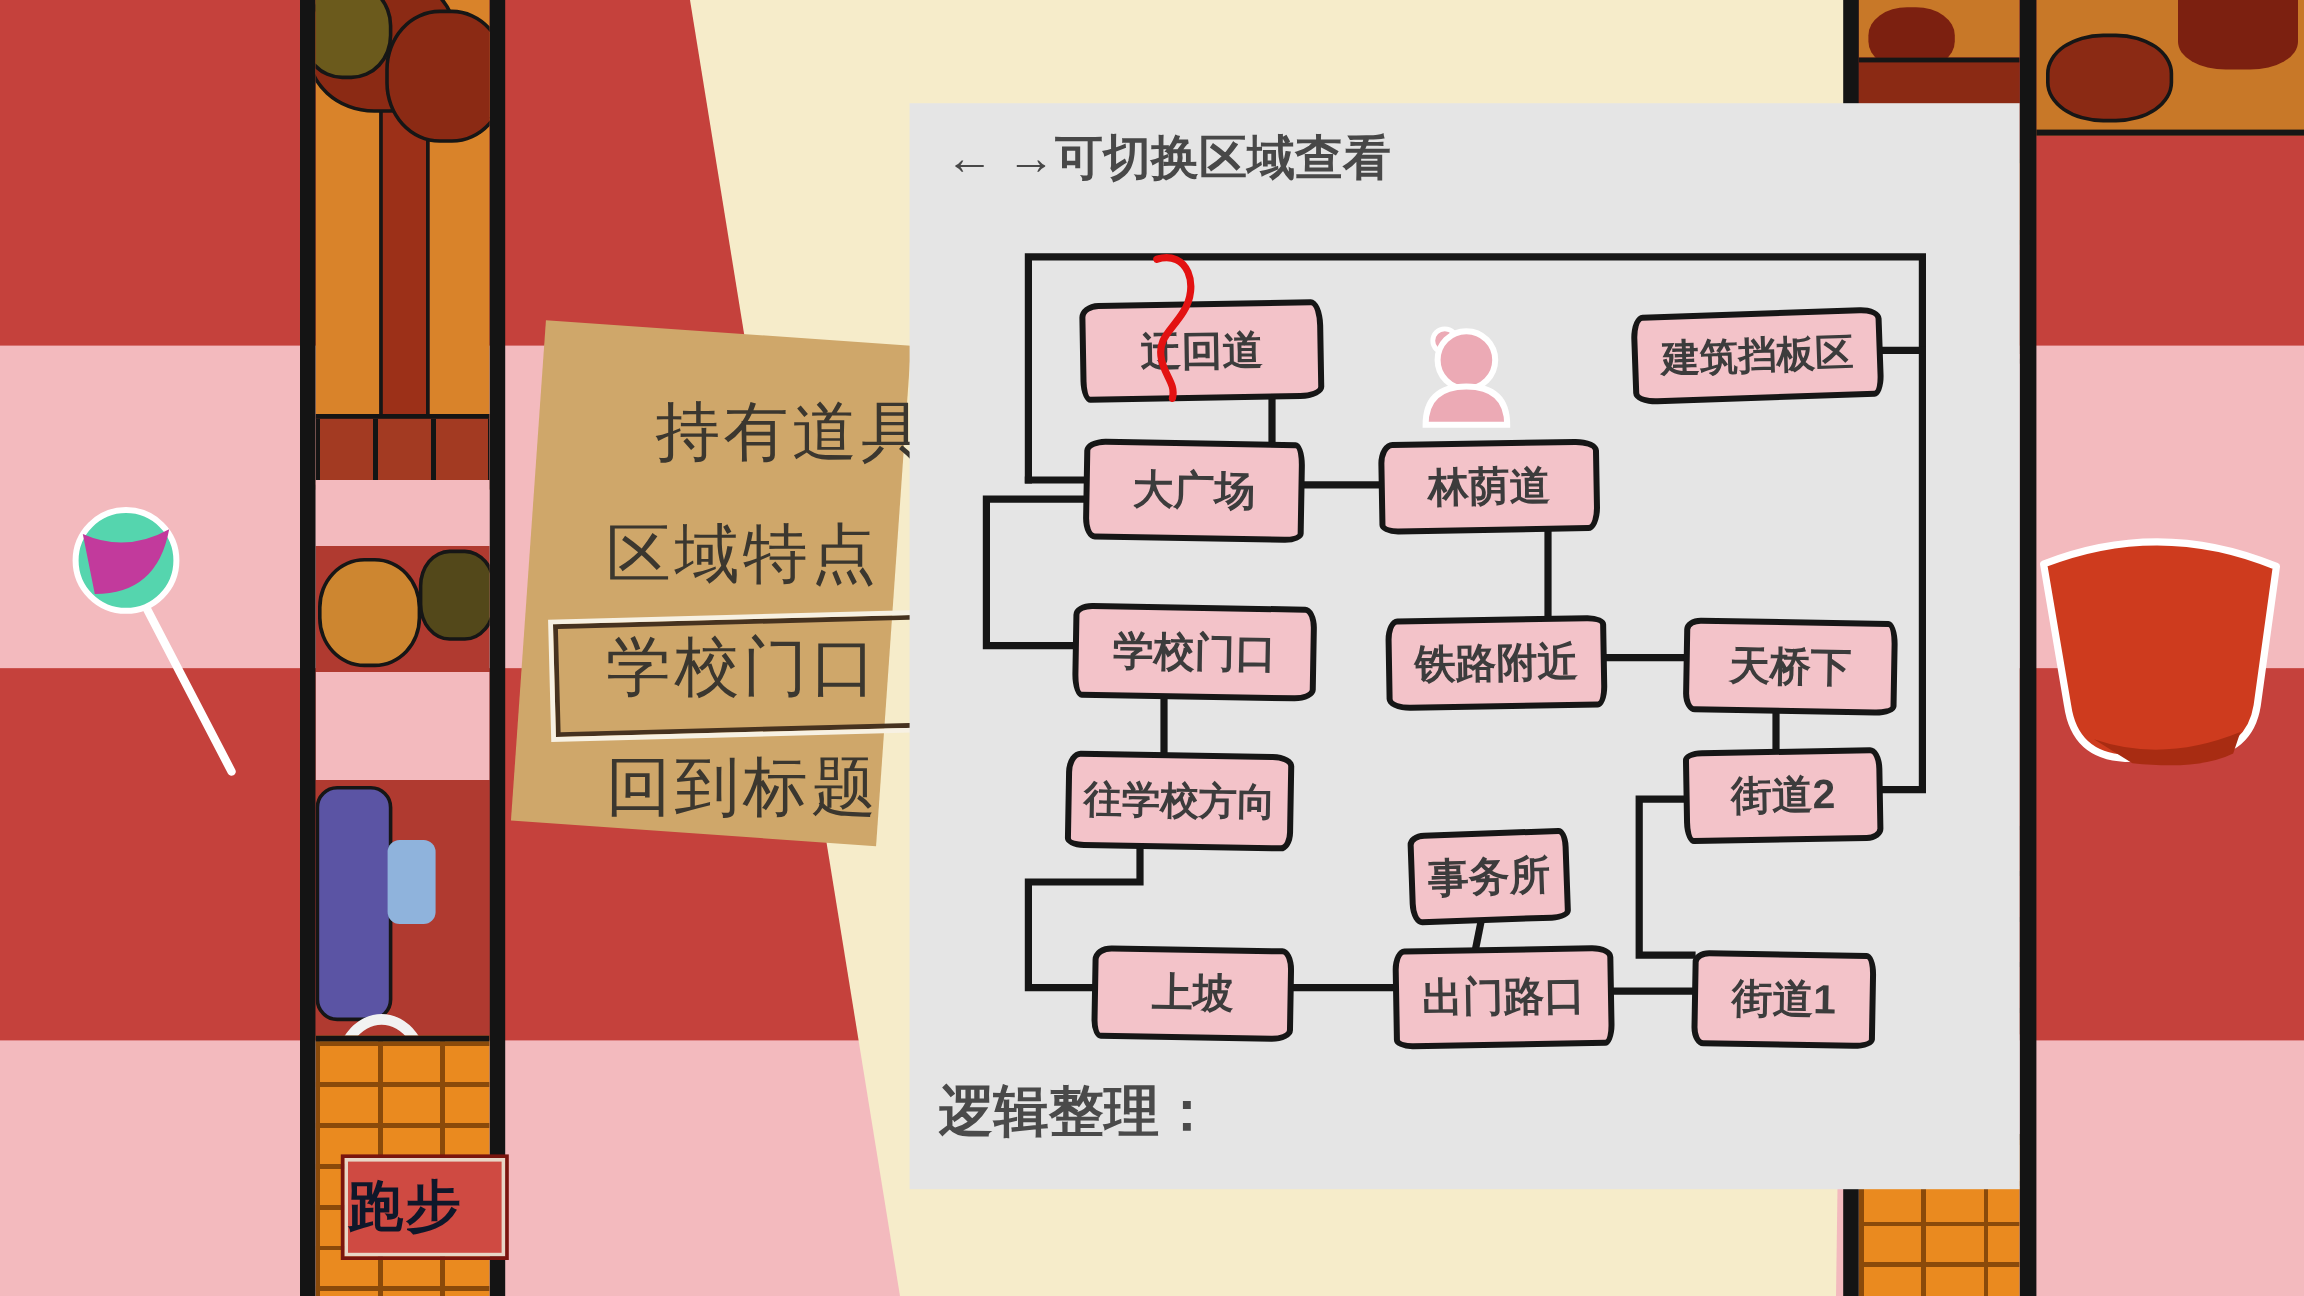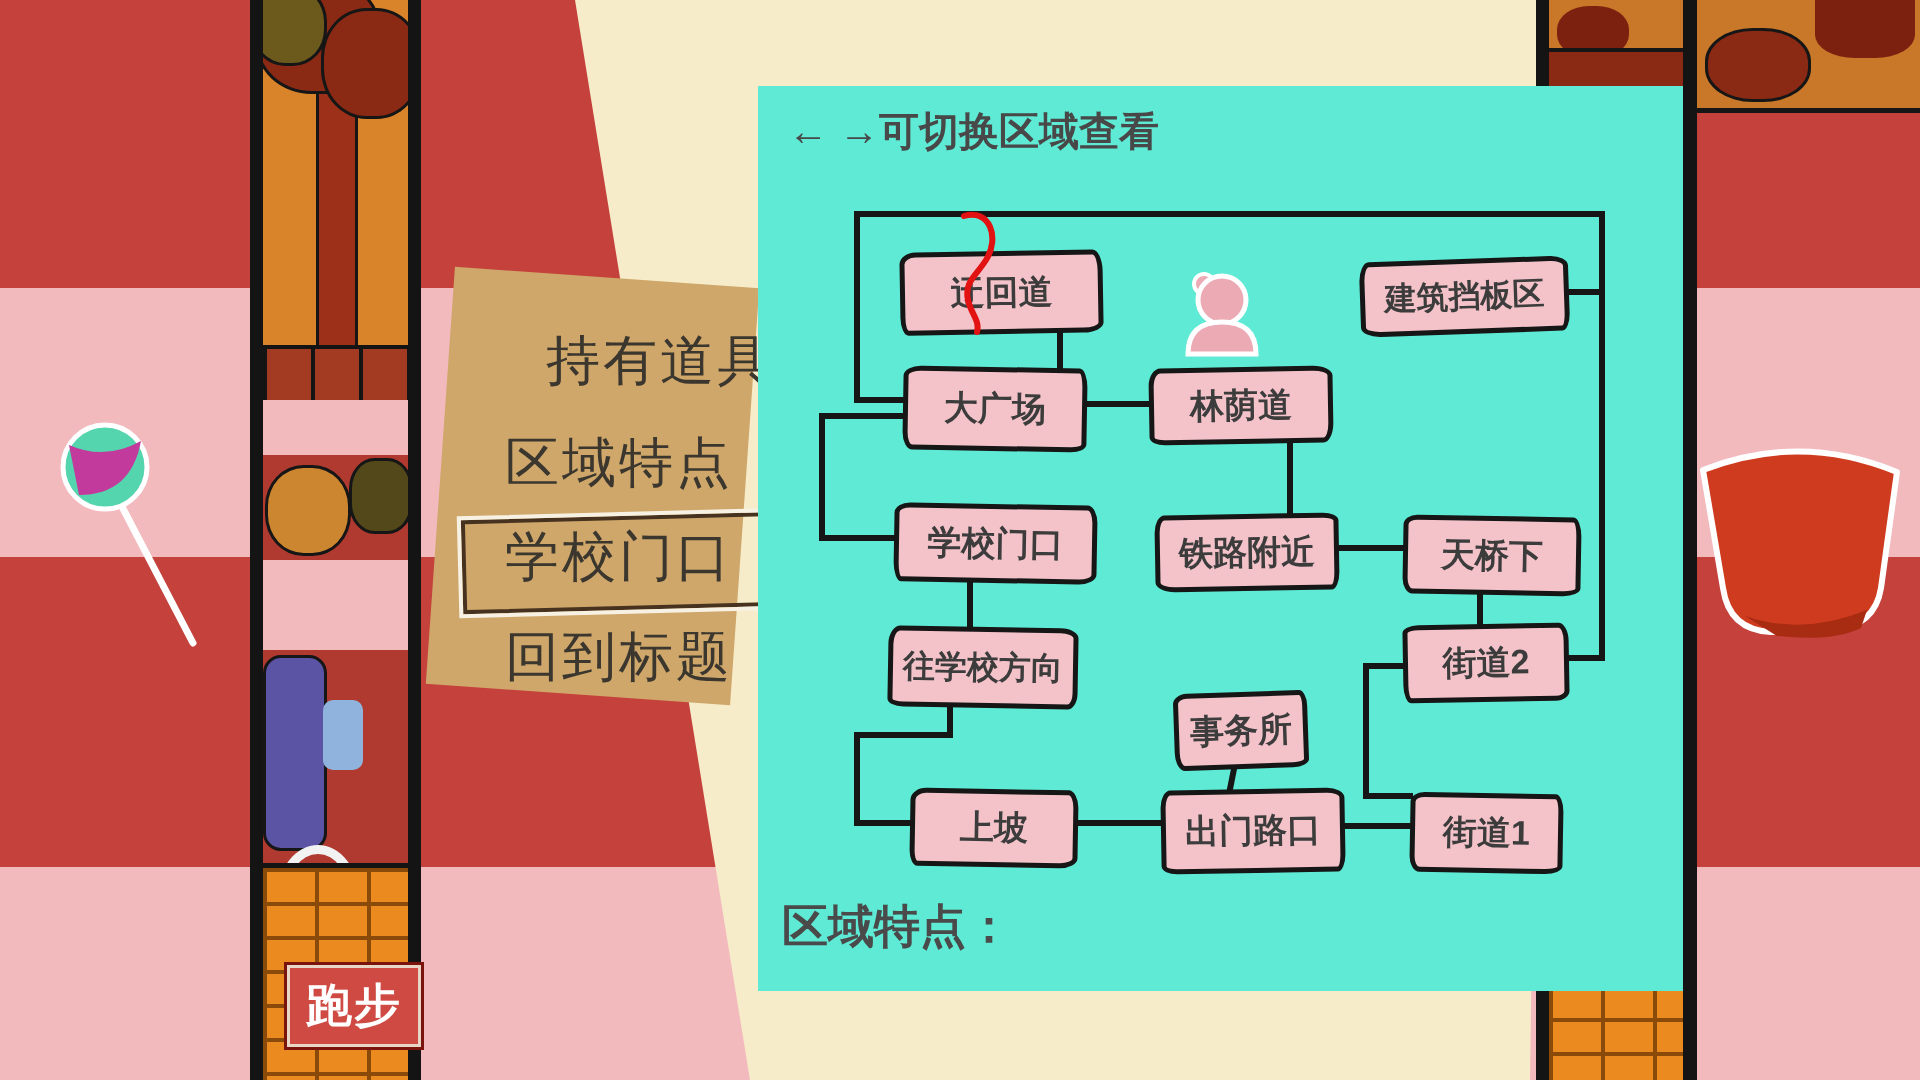--- a/index.html
+++ b/index.html
@@ -20,33 +20,33 @@
   .brickRow{background-color:#a33a22;
     background-image:repeating-linear-gradient(to right,#141414 0 4px,transparent 4px 48px);
     border-top:4px solid #141414;border-bottom:4px solid #141414;}
   
   .menu-board{left:440px;top:277px;width:305px;height:418px;background:#cfa76a;transform:rotate(4deg);}
   .menu-item{left:505px;width:300px;height:60px;font-size:54px;color:#3b372f;letter-spacing:3px;
              line-height:60px;cursor:pointer;}
   .sel-frame{left:462px;top:516px;width:316px;height:86px;border:4px solid #46321f;
              outline:4px solid #f7f1e3;transform:rotate(-1.5deg);}
   
-  #map-panel{left:758px;top:86px;width:925px;height:905px;background:#5eead4;}
+  #map-panel{left:758px;top:86px;width:925px;height:905px;background:#e5e5e5;}
   .mapnode{position:absolute;display:flex;align-items:center;justify-content:center;
            background:#f3c3c9;border:5px solid #161616;color:#3c3c3c;font-size:34px;
            font-weight:bold;white-space:nowrap;}
   .panel-hint{left:30px;top:18px;font-size:40px;font-weight:bold;color:#484848;}
   .caption{left:24px;top:810px;font-size:46px;font-weight:bold;display:flex;}
   .caption .lbl{color:#4a4a4a;}
   .caption .val{color:#e01212;margin-left:10px;}
   
   #run-badge{left:287px;top:965px;width:128px;height:76px;background:#cf4a42;
              border:3px solid #e8d6c6;outline:3px solid #7a150e;display:flex;
-             align-items:center;justify-content:center;font-size:46px;font-weight:bold;
-             color:#ffffff;letter-spacing:2px;}
+             align-items:center;font-size:46px;font-weight:bold;
+             color:#0f172a;letter-spacing:2px;}
   .blob{border:3px solid #161616;}
 </style>
 </head>
 <body>
 
 <div id="stage">
 
   <div class="abs stripe" style="top:0;height:288px;background:#c5413c;"></div>
   <div class="abs stripe" style="top:288px;height:269px;background:#f3babe;"></div>
   <div class="abs stripe" style="top:557px;height:310px;background:#c5413c;"></div>
@@ -159,21 +159,21 @@
     <svg class="abs" style="left:0;top:0;" width="925" height="905" viewBox="0 0 925 905">
       <g>
         <circle cx="446" cy="198" r="10" fill="#ecaab5" stroke="#ffffff" stroke-width="4"></circle>
         <circle cx="464" cy="214" r="24" fill="#ecaab5" stroke="#ffffff" stroke-width="5"></circle>
         <path d="M 430 268 Q 430 236 464 236 Q 498 236 498 268 Z" fill="#ecaab5" stroke="#ffffff" stroke-width="5"></path>
       </g>
       <path d="M 206 130 C 232 122 242 152 228 174 C 218 190 206 196 210 214 C 213 228 222 234 219 246" stroke="#e31212" stroke-width="6" fill="none" stroke-linecap="round"></path>
     </svg>
 
     <div class="abs caption">
-      <span class="lbl">区域特点：</span>
+      <span class="lbl">逻辑整理：</span>
     </div>
   </div>
 
   <div id="run-badge" class="abs">
     <span>跑步</span>
   </div>
 
 </div>
 
 </body></html>

